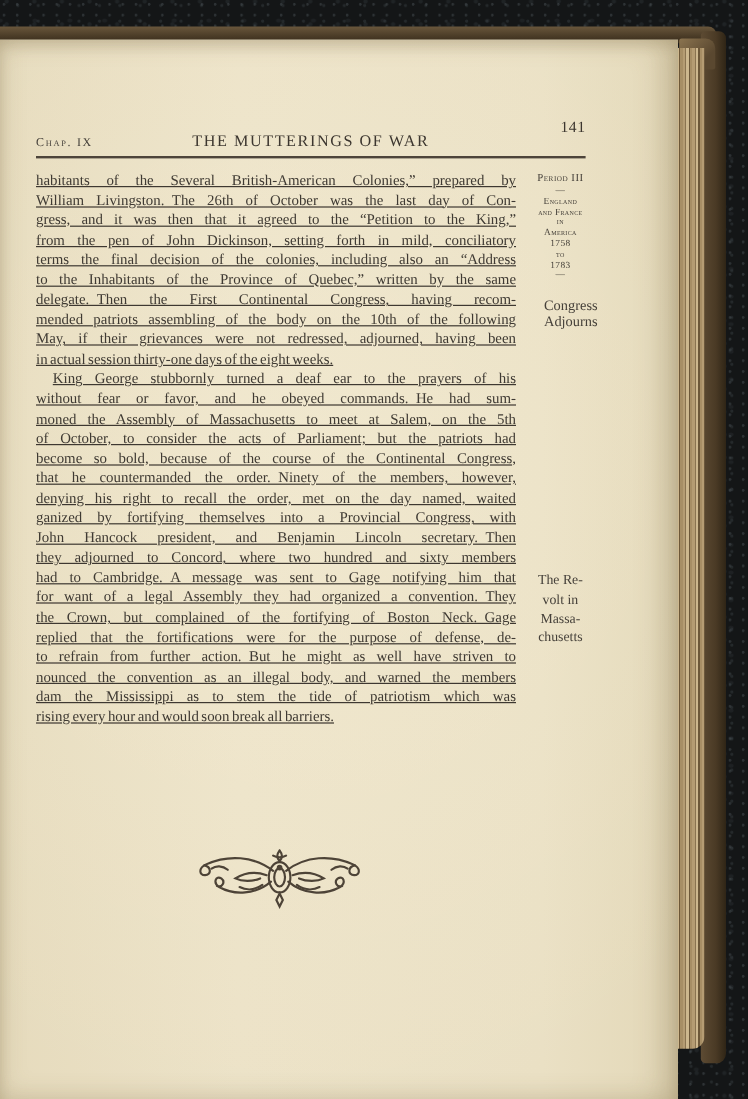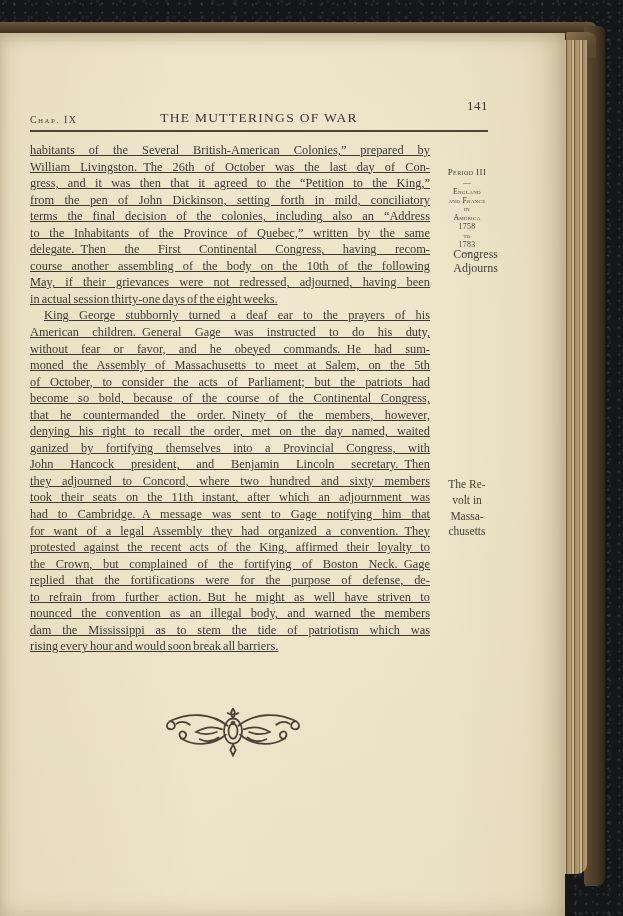--- a/index.html
+++ b/index.html
@@ -55,21 +55,21 @@
   .hrule{position:absolute;left:30px;top:97px;width:458px;height:1.6px;background:#4d443a;}
   .bodytext{position:absolute;left:30px;top:109px;width:400px;text-decoration:underline;}
   .bline{
     font-size:12.4px;line-height:16.55px;height:16.55px;overflow:hidden;
     text-align:justify;text-align-last:justify;word-spacing:-1px;color:#3f3a33;
   }
   .bline.lastline{text-align-last:left;}
   .bline.indent{padding-left:14px;}
   .note{position:absolute;left:436px;width:62px;color:#46413a;}
   .note-period{top:110px;text-align:center;}
-  .note-period .phead{font-variant:small-caps;font-size:9px;letter-spacing:.4px;line-height:11px;margin-top:24px;}
+  .note-period .phead{font-variant:small-caps;font-size:9px;letter-spacing:.4px;line-height:11px;}
   .note-period .pdetail{font-variant:small-caps;font-size:7.8px;letter-spacing:.3px;line-height:8.8px;white-space:pre-line;margin-top:1px;}
   .note-congress{top:215px;text-align:right;font-size:12px;line-height:13.5px;white-space:pre-line;}
   .note-revolt{top:444px;text-align:center;font-size:11.5px;line-height:15.8px;white-space:pre-line;}
   .ornament{position:absolute;left:157px;top:672px;width:152px;height:54px;}
   .ornament svg{width:100%;height:100%;}
 </style>
 </head>
 <body>
 
 <div class="cover-top"></div>
@@ -89,40 +89,37 @@
 
   <div class="bodytext">
       <div>
         <div class="bline">habitants of the Several British-American Colonies,” prepared by</div>
         <div class="bline">William Livingston. The 26th of October was the last day of Con-</div>
         <div class="bline">gress, and it was then that it agreed to the “Petition to the King,”</div>
         <div class="bline">from the pen of John Dickinson, setting forth in mild, conciliatory</div>
         <div class="bline">terms the final decision of the colonies, including also an “Address</div>
         <div class="bline">to the Inhabitants of the Province of Quebec,” written by the same</div>
         <div class="bline">delegate. Then the First Continental Congress, having recom-</div>
-        <div class="bline">course another assembling of the body on the 10th of the following</div>
+        <div class="bline">mended patriots assembling of the body on the 10th of the following</div>
         <div class="bline">May, if their grievances were not redressed, adjourned, having been</div>
         <div class="bline lastline">in actual session thirty-one days of the eight weeks.</div>
       </div>
       <div>
         <div class="bline indent">King George stubbornly turned a deaf ear to the prayers of his</div>
-        <div class="bline">American children. General Gage was instructed to do his duty,</div>
         <div class="bline">without fear or favor, and he obeyed commands. He had sum-</div>
         <div class="bline">moned the Assembly of Massachusetts to meet at Salem, on the 5th</div>
         <div class="bline">of October, to consider the acts of Parliament; but the patriots had</div>
         <div class="bline">become so bold, because of the course of the Continental Congress,</div>
         <div class="bline">that he countermanded the order. Ninety of the members, however,</div>
         <div class="bline">denying his right to recall the order, met on the day named, waited</div>
         <div class="bline">ganized by fortifying themselves into a Provincial Congress, with</div>
         <div class="bline">John Hancock president, and Benjamin Lincoln secretary. Then</div>
         <div class="bline">they adjourned to Concord, where two hundred and sixty members</div>
-        <div class="bline">took their seats on the 11th instant, after which an adjournment was</div>
         <div class="bline">had to Cambridge. A message was sent to Gage notifying him that</div>
         <div class="bline">for want of a legal Assembly they had organized a convention. They</div>
-        <div class="bline">protested against the recent acts of the King, affirmed their loyalty to</div>
         <div class="bline">the Crown, but complained of the fortifying of Boston Neck. Gage</div>
         <div class="bline">replied that the fortifications were for the purpose of defense, de-</div>
         <div class="bline">to refrain from further action. But he might as well have striven to</div>
         <div class="bline">nounced the convention as an illegal body, and warned the members</div>
         <div class="bline">dam the Mississippi as to stem the tide of patriotism which was</div>
         <div class="bline lastline">rising every hour and would soon break all barriers.</div>
       </div>
     </div>
 
   <div class="note note-period">

